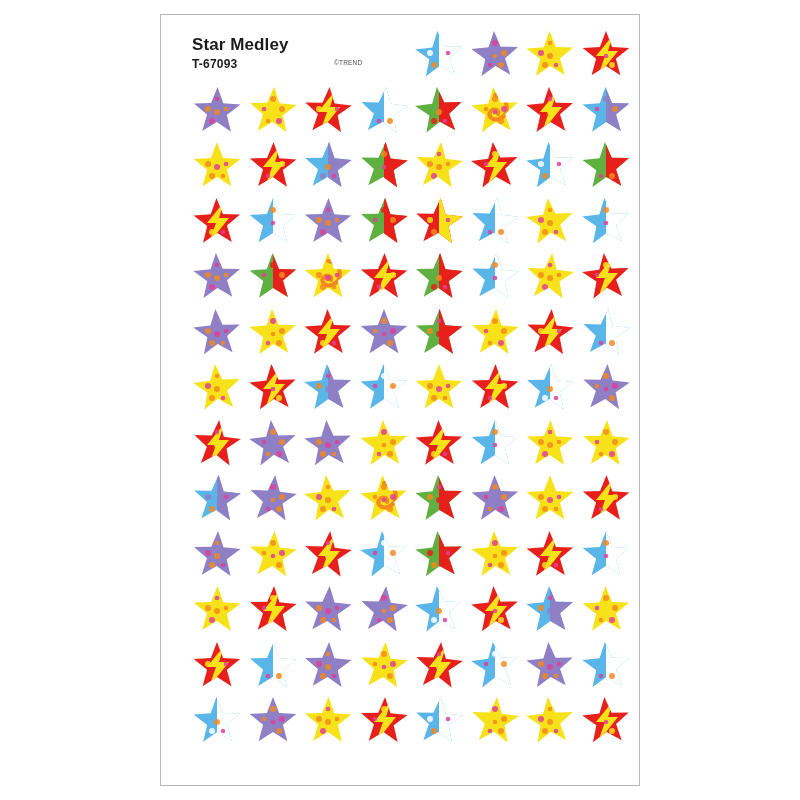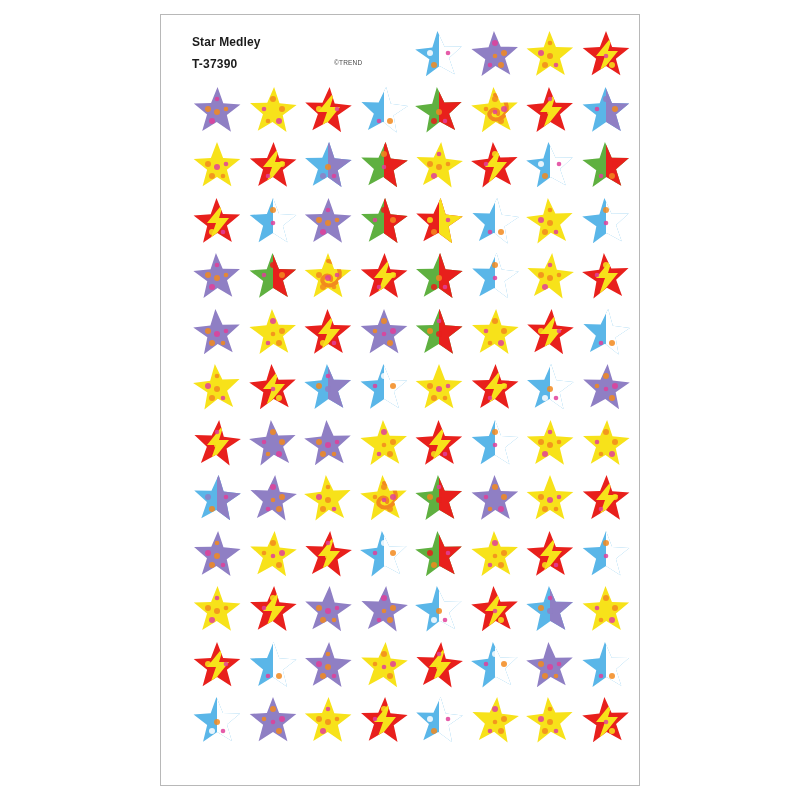--- a/index.html
+++ b/index.html
@@ -28,21 +28,21 @@
     left: 0;
     top: 0;
     width: 100%;
     height: 62px;
   }
 
   #title {
     position: absolute;
     left: 31px;
     top: 20px;
-    font-size: 12px;
+    font-size: 17px;
     font-weight: bold;
     color: #1b1b1b;
     letter-spacing: 0.1px;
   }
 
   #sku {
     position: absolute;
     left: 31px;
     top: 42px;
     font-size: 12px;
@@ -83,21 +83,21 @@
 
   .dot { opacity: 0.85; }
 </style>
 </head>
 <body>
 
 <div id="sheet">
 
   <div id="header">
     <div id="title">Star Medley</div>
-    <div id="sku">T-37390</div>
+    <div id="sku">T-67093</div>
     <div id="brandmark">©TREND</div>
   </div>
 
   <div id="grid">
       <div class="star-cell" style="left: 252px; top: 14px; width: 52px; height: 52px;">
         <svg viewBox="0 0 52 52">
           <defs>
             <clipPath id="clip1">
               <polygon points="24.38,2.05 31.54,17.70 48.75,17.41 36.08,29.05 41.68,45.33 26.69,36.88 12.94,47.23 16.34,30.36 2.25,20.48 19.35,18.51"></polygon>
             </clipPath>

